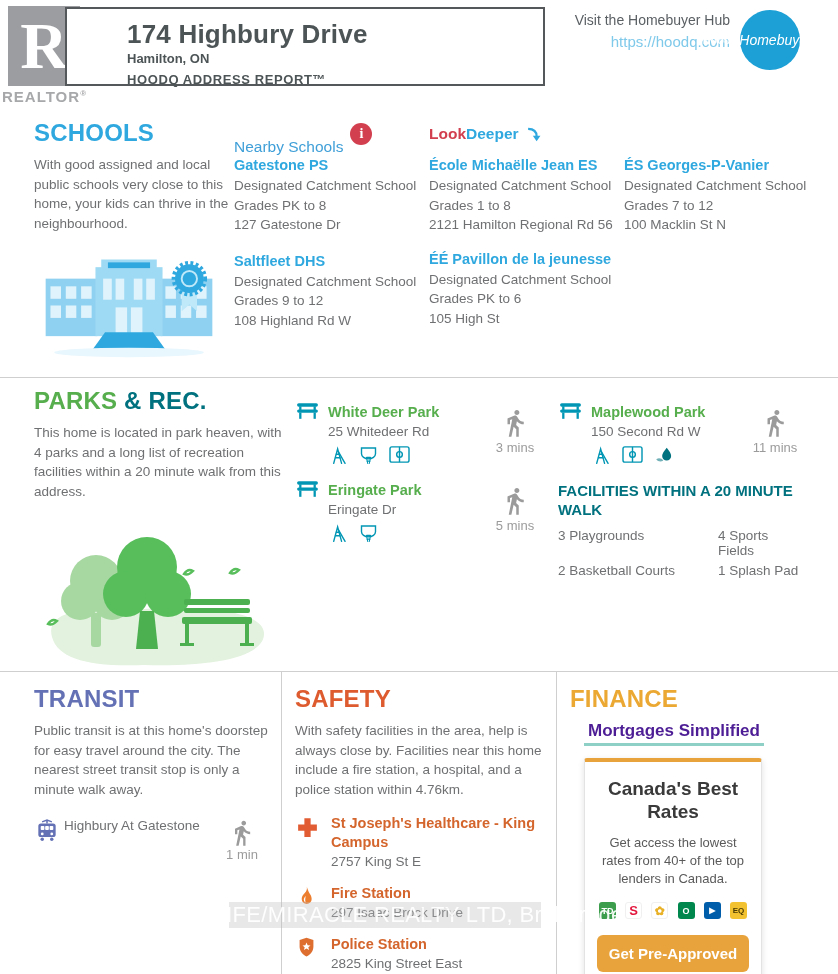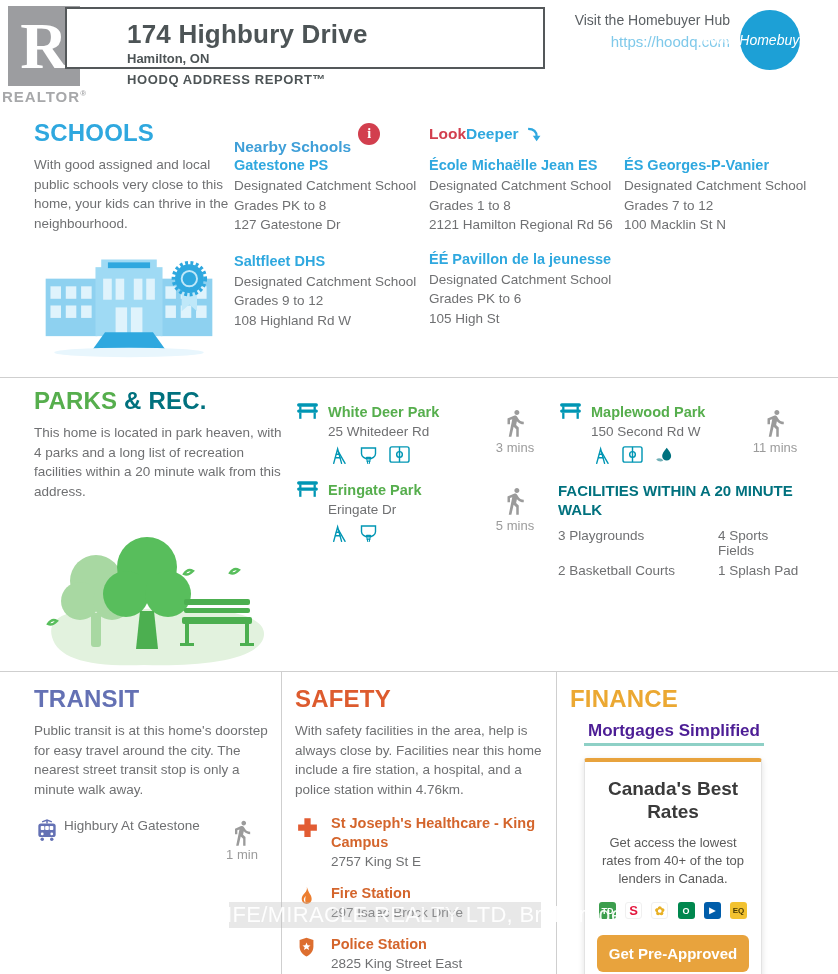--- a/index.html
+++ b/index.html
@@ -6,21 +6,21 @@
   html,body { background:#fff; }
   body { font-family:"Liberation Sans", sans-serif; width:838px; height:974px; position:relative; overflow:hidden; color:#6f7072; }
   #page { position:absolute; inset:0; background:#fff; }
 
   
   .realtor-logo { position:absolute; left:8px; top:6px; width:72px; height:80px; background:#9c9da0; z-index:1;
                   display:flex; align-items:center; justify-content:center; }
   .realtor-logo .r { color:#fff; font-family:"Liberation Serif", serif; font-weight:bold; font-size:66px; line-height:1; }
   .realtor-word { position:absolute; left:2px; top:88px; z-index:3; color:#a7a8aa; font-weight:bold; font-size:15px; letter-spacing:1px; }
   .realtor-word sup { font-size:8px; }
-  .header-box { position:absolute; left:65px; top:7px; width:480px; height:62px; border:2px solid #54585a; background:#fff; z-index:2;
+  .header-box { position:absolute; left:65px; top:7px; width:480px; height:79px; border:2px solid #54585a; background:#fff; z-index:2;
                 padding:10px 10px 10px 60px; }
   .addr-title { font-size:26px; font-weight:bold; color:#4d5456; letter-spacing:.2px; }
   .addr-city  { font-size:13px; font-weight:bold; color:#4d5456; margin-top:1px; }
   .addr-report{ font-size:13px; font-weight:bold; color:#4d5456; letter-spacing:.6px; margin-top:6px; }
   .header-right { position:absolute; right:108px; top:12px; text-align:right; z-index:2; }
   .visit-text { font-size:14px; color:#5a5f63; }
   .hoodq-url  { font-size:15px; color:#7fc9ea; margin-top:5px; display:inline-block; text-decoration:none; }
   .hoodq-badge { position:absolute; right:38px; top:10px; width:60px; height:60px; border-radius:50%; background:#1da0d6; z-index:2;
                  display:flex; flex-direction:row; align-items:center; justify-content:center; color:#fff; text-align:center; cursor:pointer; }
   .hoodq-badge .b1 { font-size:11px; font-weight:bold; }
@@ -31,21 +31,21 @@
   .para { font-size:13.5px; line-height:1.45; color:#6f7072; margin-top:8px; }
   .blue { color:#2fa8df; } .red { color:#d23f4e; } .green { color:#56ae4d; } .dteal { color:#00717e; }
   .purple { color:#6471b4; } .orange { color:#dd5b2e; } .gold { color:#ebA832; }
   .icon { display:inline-block; vertical-align:middle; }
 
   
   #schools { position:absolute; left:0; top:105px; width:838px; height:272px; padding:14px 18px 0 34px; display:flex; }
   .s-col1 { width:198px; }
   .s-col  { width:195px; padding-left:2px; }
   .col-head { height:30px; display:flex; align-items:center; gap:7px; }
-  .col-head .hd { font-size:15.5px; font-weight:bold; color:#3f9fd8;margin-top:26px; }
+  .col-head .hd { font-size:15.5px; font-weight:normal; color:#3f9fd8;margin-top:26px; }
   .info-icon { width:22px; height:22px; border-radius:50%; background:#d23f4e; color:#fff; font-weight:bold; font-size:14px;
                display:flex; align-items:center; justify-content:center; cursor:pointer; font-family:"Liberation Serif", serif; }
   .school-card { margin-top:8px; }
   .school-card .name { font-size:14.5px; font-weight:bold; color:#2fa8df; margin-bottom:3px; }
   .school-card .ln { font-size:13.5px; line-height:1.45; color:#6f7072; }
   .look-arrow { color:#2fa8df; }
 
   .school-art { margin-top:16px; margin-left:4px; }
 
   

